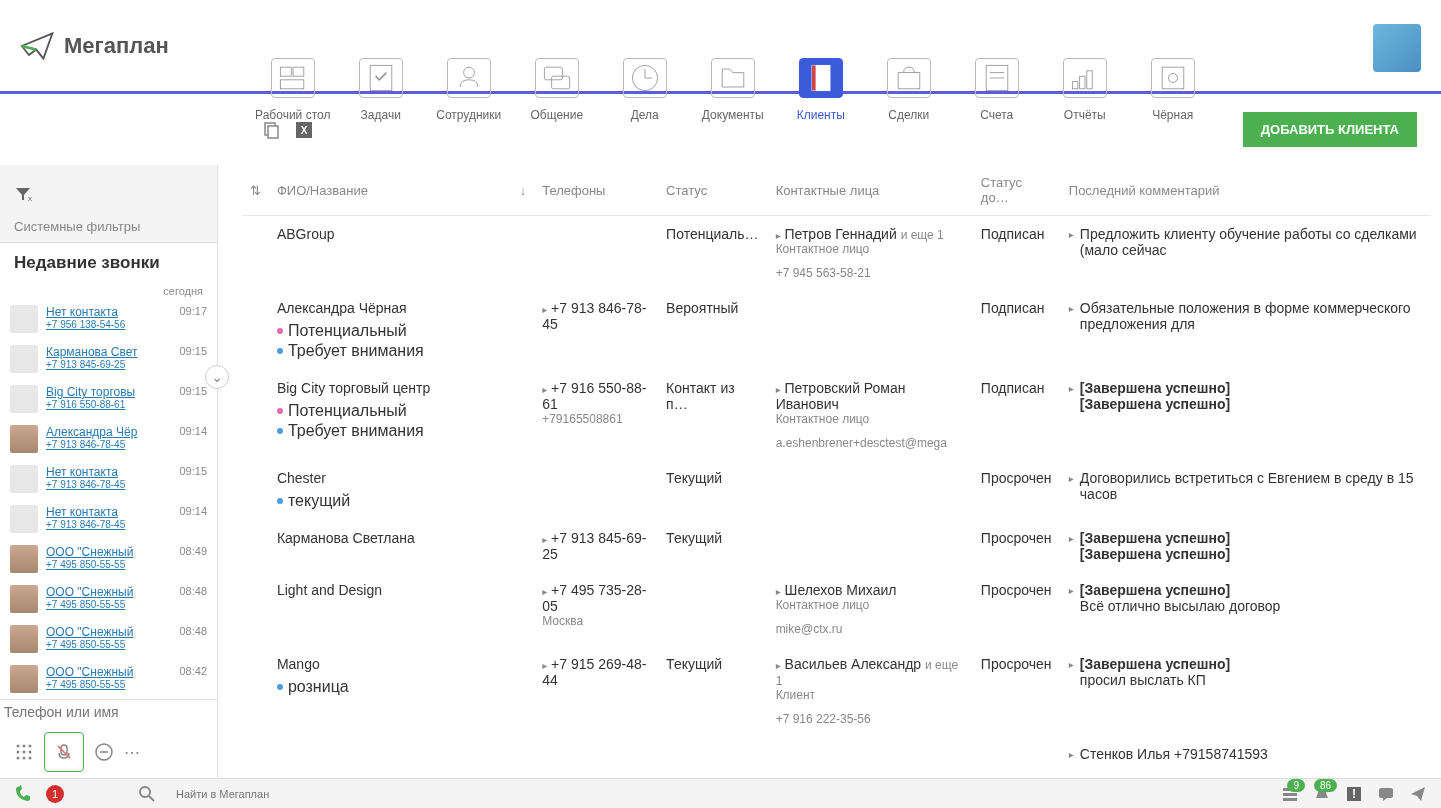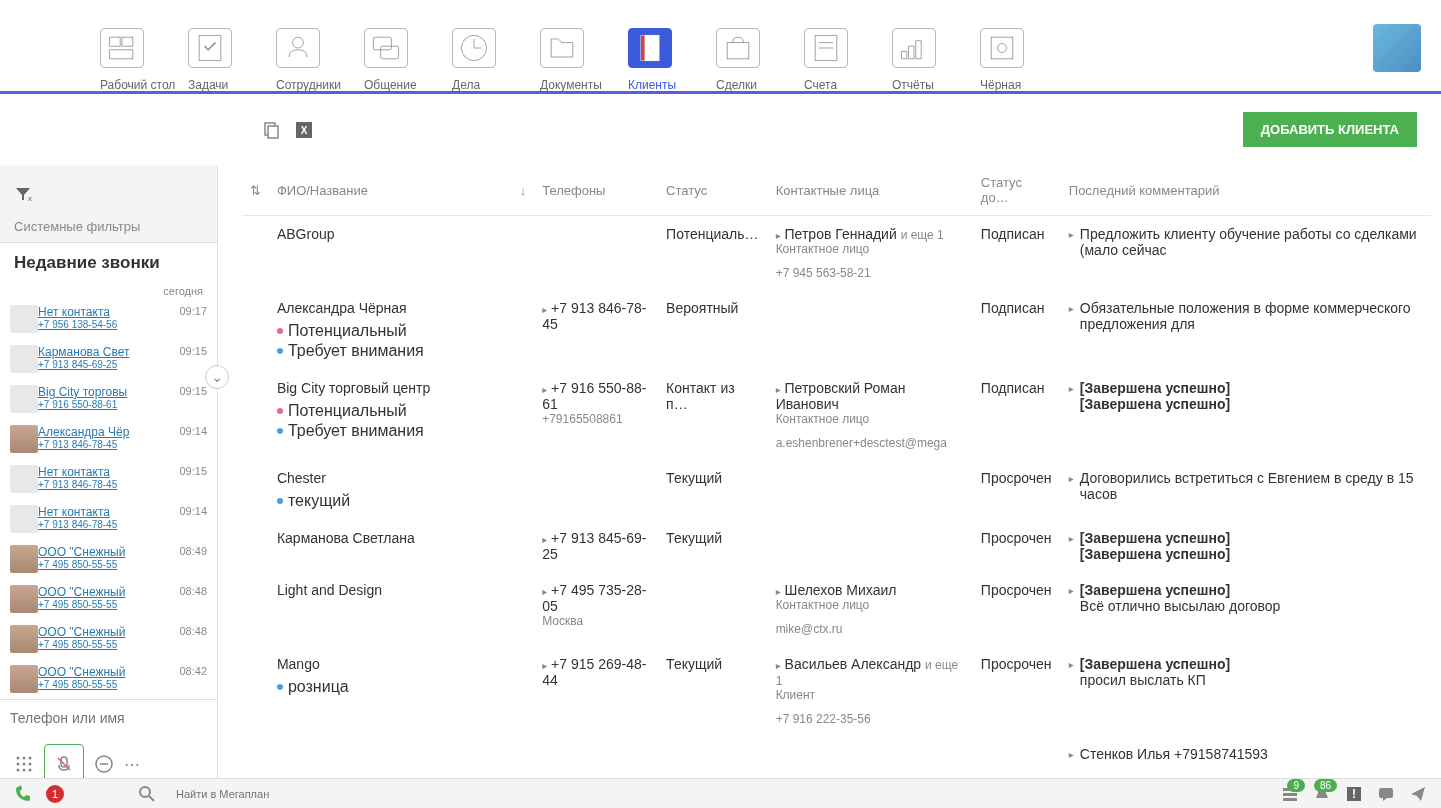--- a/index.html
+++ b/index.html
@@ -2,46 +2,46 @@
 <html><head>
 <meta charset="utf-8">
 <style>
 *{box-sizing:border-box;margin:0;padding:0;}
 body{font-family:Arial,Helvetica,sans-serif;font-size:13px;color:#333;background:#fff;overflow:hidden;width:1441px;height:808px;position:relative;}
 .header{height:94px;display:flex;align-items:flex-start;padding:0 20px;border-bottom:3px solid #5b5edb;background:#fff;}
 .logo{display:flex;align-items:center;margin-top:28px;}
 .logo svg{width:36px;height:36px;margin-right:8px;}
 .logo-text{font-size:22px;font-weight:bold;color:#555;}
 .nav{display:flex;margin-left:80px;}
-.nav-item{display:flex;flex-direction:column;align-items:flex-start;width:88px;padding-top:28px;cursor:pointer;}
+.nav-item{display:flex;flex-direction:column;align-items:center;width:88px;padding-top:22px;cursor:pointer;margin-top:36px;}
 .nav-item.active .nav-icon-box{background:#3b5bdb;border:1px solid #3b5bdb;}
 .nav-item.active .nav-label{color:#3b5bdb;}
 .nav-icon-box{width:44px;height:40px;border:1px solid #bbb;border-radius:4px;display:flex;align-items:center;justify-content:center;margin-bottom:10px;}
 .nav-label{font-size:12px;color:#666;}
 .avatar{width:48px;height:48px;border-radius:4px;background:linear-gradient(135deg,#6bb8e0,#4a8fc0);margin-top:24px;margin-left:auto;}
 .page-header{padding:18px 24px 18px 240px;display:flex;align-items:center;}
 .page-title{font-size:30px;color:#444;font-weight:normal;}
 .page-icons{margin-left:20px;display:flex;gap:14px;}
 .page-icons span{width:20px;height:20px;color:#888;cursor:pointer;}
 .add-btn{margin-left:auto;background:#4caf50;color:#fff;padding:10px 18px;font-size:13px;font-weight:bold;border:none;cursor:pointer;}
 .main{display:flex;height:calc(100% - 94px - 60px - 30px);}
 .sidebar{width:218px;background:#f4f4f4;border-right:1px solid #e0e0e0;position:relative;padding-top:12px;}
 .filter-icon{padding:8px 14px;color:#666;}
 .system-filters{padding:8px 14px;color:#888;font-size:13px;border-bottom:1px solid #ddd;}
 .recent-calls-header{font-size:17px;font-weight:bold;padding:10px 14px;background:#fff;}
 .today{font-size:11px;color:#888;text-align:right;padding:2px 14px;background:#fff;}
 .call-list{background:#fff;overflow:hidden;}
-.call-item{display:flex;align-items:flex-start;padding:6px 10px;gap:0;}
+.call-item{display:flex;align-items:flex-start;padding:6px 10px;gap:8px;}
 .call-avatar{width:28px;height:28px;background:#e8e8e8;border-radius:2px;flex-shrink:0;}
 .call-avatar.photo{background:linear-gradient(#c8a890,#a88870);}
 .call-info{flex:1;overflow:hidden;}
 .call-name{color:#2a7ab0;text-decoration:underline;font-size:12px;white-space:nowrap;overflow:hidden;text-overflow:ellipsis;}
 .call-phone{color:#2a7ab0;text-decoration:underline;font-size:10px;}
 .call-time{font-size:11px;color:#888;flex-shrink:0;}
-.phone-input{border:none;border-top:1px solid #ddd;padding:10px;width:100%;font-size:14px;color:#888;background:#fff;}
+.phone-input{border:none;border-top:1px solid #ddd;padding:4px;width:100%;font-size:14px;color:#888;background:#fff;}
 .dial-controls{display:flex;align-items:center;padding:8px 14px;gap:10px;background:#fff;}
 .dial-btn{width:40px;height:40px;border:1px solid #4caf50;border-radius:4px;display:flex;align-items:center;justify-content:center;cursor:pointer;}
 .collapse-btn{position:absolute;right:-12px;top:200px;width:24px;height:24px;background:#fff;border:1px solid #ccc;border-radius:50%;display:flex;align-items:center;justify-content:center;cursor:pointer;font-size:14px;color:#888;}
 .content{flex:1;padding:0 10px 0 24px;overflow:auto;}
 .table{width:100%;border-collapse:collapse;}
 .table th{text-align:left;padding:10px 8px;color:#888;font-weight:normal;font-size:13px;border-bottom:1px solid #e8e8e8;}
 .table td{padding:10px 8px;vertical-align:top;font-size:14px;color:#333;}
 .tags{font-size:16px;margin-top:4px;text-decoration:underline;}
 .tag{display:inline-flex;align-items:center;margin-right:10px;}
 .tag::before{content:'';width:6px;height:6px;border-radius:50%;margin-right:5px;}
@@ -56,20 +56,27 @@
 .badge{background:#4caf50;color:#fff;border-radius:10px;padding:1px 6px;font-size:10px;position:absolute;top:-6px;right:-6px;}
 .phone-badge{background:#d32f2f;color:#fff;border-radius:50%;width:18px;height:18px;font-size:11px;display:flex;align-items:center;justify-content:center;}
 .notif-item{position:relative;cursor:pointer;}
 .icon-gray{color:#888;}
 svg{display:block;}
 </style>
 </head>
 <body>
 
 <div class="header">
+  <div class="logo">
+    <svg viewBox="0 0 40 40">
+        <path d="M2 20 L36 6 L26 34 L18 24 L10 30 Z" fill="none" stroke="#555" stroke-width="2"></path>
+        <path d="M2 20 L18 24" stroke="#4caf50" stroke-width="3"></path>
+      </svg>
+    <span class="logo-text">Мегаплан</span>
+  </div>
   <div class="nav" id="nav">
       <div class="nav-item">
         <div class="nav-icon-box">
           <svg width="36" height="36" viewBox="0 0 40 40">
             <rect x="6" y="8" width="12" height="10" fill="none" stroke="#999"></rect>
             <rect x="20" y="8" width="12" height="10" fill="none" stroke="#999"></rect>
             <rect x="6" y="22" width="26" height="10" fill="none" stroke="#999"></rect>
           </svg>
         </div>
         <span class="nav-label">Рабочий стол</span>

